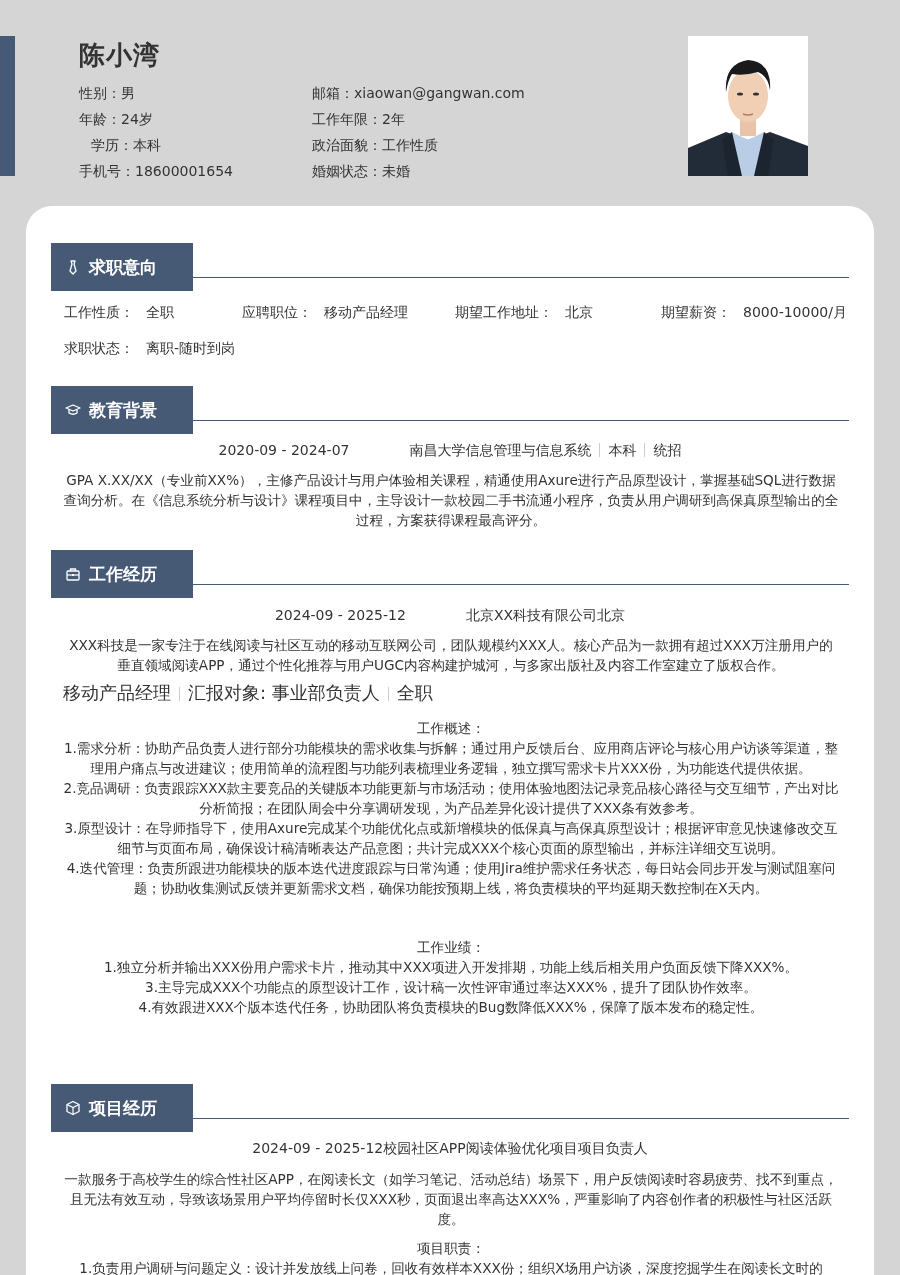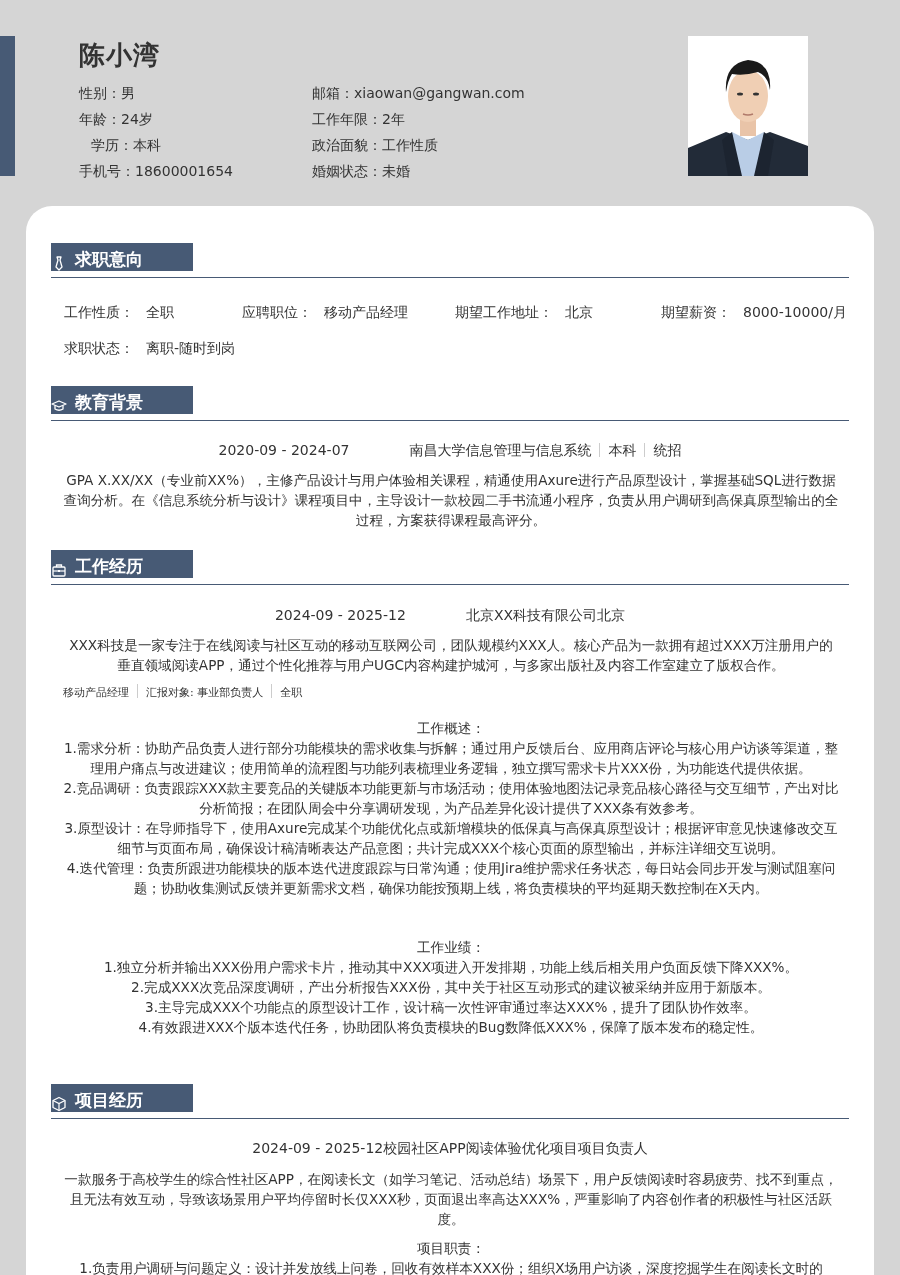--- a/index.html
+++ b/index.html
@@ -6,21 +6,21 @@
   html, body { width: 900px; height: 1275px; overflow: hidden; }
   body { background: #d5d5d5; font-family: "DejaVu Sans", "Liberation Sans", sans-serif; color: #333; position: relative; }
   .accent-bar { position: absolute; left: 0; top: 36px; width: 15px; height: 140px; background: #475a75; }
   .header { position: absolute; left: 79px; top: 38px; width: 560px; }
   .name { font-size: 26px; font-weight: bold; color: #333; letter-spacing: 1px; line-height: 34px; }
   .info-grid { position: absolute; top: 44px; left: 0; width: 560px; }
   .info-row { position: absolute; font-size: 14px; color: #333; white-space: nowrap; line-height: 18px; }
   .photo { position: absolute; left: 688px; top: 36px; width: 120px; height: 140px; background: #fff; overflow: hidden; }
   .card { position: absolute; left: 26px; top: 206px; width: 848px; height: 1100px; background: #fff; border-radius: 26px 26px 0 0; }
   .section-head { position: absolute; left: 25px; width: 798px; height: 35px; border-bottom: 1px solid #475a75; }
-  .section-tab { position: absolute; left: 0; top: 0; width: 142px; height: 28px; background: #475a75; color: #fff; display: flex; align-items: flex-end; padding-left: 0; font-weight: bold; font-size: 17px; }
+  .section-tab { position: absolute; left: 0; top: 0; width: 142px; height: 48px; background: #475a75; color: #fff; display: flex; align-items: center; padding-left: 14px; font-weight: bold; font-size: 17px; }
   .section-tab .ico { width: 16px; height: 16px; margin-right: 8px; display: inline-flex; }
   .row3 { position: absolute; left: 37px; width: 774px; font-size: 14px; display: flex; justify-content: center; line-height: 18px; white-space: nowrap; }
   .para { position: absolute; left: 37px; width: 776px; font-size: 13.6px; line-height: 20px; color: #333; text-align: center; }
   .kv { position: absolute; font-size: 14px; white-space: nowrap; line-height: 18px; }
   .kv .v { margin-left: 12px; }
   .sep { display: inline-block; width: 1px; height: 14px; background: #ccc; margin: 0 8px; vertical-align: -2px; }
 </style>
 </head>
 <body>
 
@@ -104,34 +104,33 @@
       </span>
       <span>工作经历</span>
     </div>
   </div>
   <div class="row3" style="top:400px">
     <span>2024-09 - 2025-12</span>
     <span style="margin-left:60px">北京XX科技有限公司</span>
     <span>北京</span>
   </div>
   <div class="para" style="top:429px">XXX科技是一家专注于在线阅读与社区互动的移动互联网公司，团队规模约XXX人。核心产品为一款拥有超过XXX万注册用户的垂直领域阅读APP，通过个性化推荐与用户UGC内容构建护城河，与多家出版社及内容工作室建立了版权合作。</div>
-  <div class="kv" style="left:37px;top:478px;font-size:11px">
+  <div class="kv" style="left:37px;top:478px;font-size:18px">
     <span>移动产品经理</span><span class="sep"></span><span>汇报对象: 事业部负责人</span><span class="sep"></span><span>全职</span>
   </div>
   <div class="para" style="top:512px">
     <div>工作概述：</div>
     <div>1.需求分析：协助产品负责人进行部分功能模块的需求收集与拆解；通过用户反馈后台、应用商店评论与核心用户访谈等渠道，整理用户痛点与改进建议；使用简单的流程图与功能列表梳理业务逻辑，独立撰写需求卡片XXX份，为功能迭代提供依据。</div>
     <div>2.竞品调研：负责跟踪XXX款主要竞品的关键版本功能更新与市场活动；使用体验地图法记录竞品核心路径与交互细节，产出对比分析简报；在团队周会中分享调研发现，为产品差异化设计提供了XXX条有效参考。</div>
     <div>3.原型设计：在导师指导下，使用Axure完成某个功能优化点或新增模块的低保真与高保真原型设计；根据评审意见快速修改交互细节与页面布局，确保设计稿清晰表达产品意图；共计完成XXX个核心页面的原型输出，并标注详细交互说明。</div>
     <div>4.迭代管理：负责所跟进功能模块的版本迭代进度跟踪与日常沟通；使用Jira维护需求任务状态，每日站会同步开发与测试阻塞问题；协助收集测试反馈并更新需求文档，确保功能按预期上线，将负责模块的平均延期天数控制在X天内。</div>
   </div>
   <div class="para" style="top:731px">
     <div>工作业绩：</div>
     <div>1.独立分析并输出XXX份用户需求卡片，推动其中XXX项进入开发排期，功能上线后相关用户负面反馈下降XXX%。</div>
-    <div>2.完成XXX次竞品深度调研，产出分析报告XXX份，其中关于社区互动形式的建议被采纳并应用于新版本。</div>
     <div>3.主导完成XXX个功能点的原型设计工作，设计稿一次性评审通过率达XXX%，提升了团队协作效率。</div>
     <div>4.有效跟进XXX个版本迭代任务，协助团队将负责模块的Bug数降低XXX%，保障了版本发布的稳定性。</div>
   </div>
 
   <div class="section-head" style="top:878px">
     <div class="section-tab">
       <span class="ico">
         <svg width="16" height="16" viewBox="0 0 16 16">
             <path d="M8 1.5 L14 4.5 V11.5 L8 14.5 L2 11.5 V4.5 Z" fill="none" stroke="#fff" stroke-width="1.3" stroke-linejoin="round"></path>
             <path d="M2 4.5 L8 7.5 L14 4.5 M8 7.5 V14.5" fill="none" stroke="#fff" stroke-width="1.2"></path>

